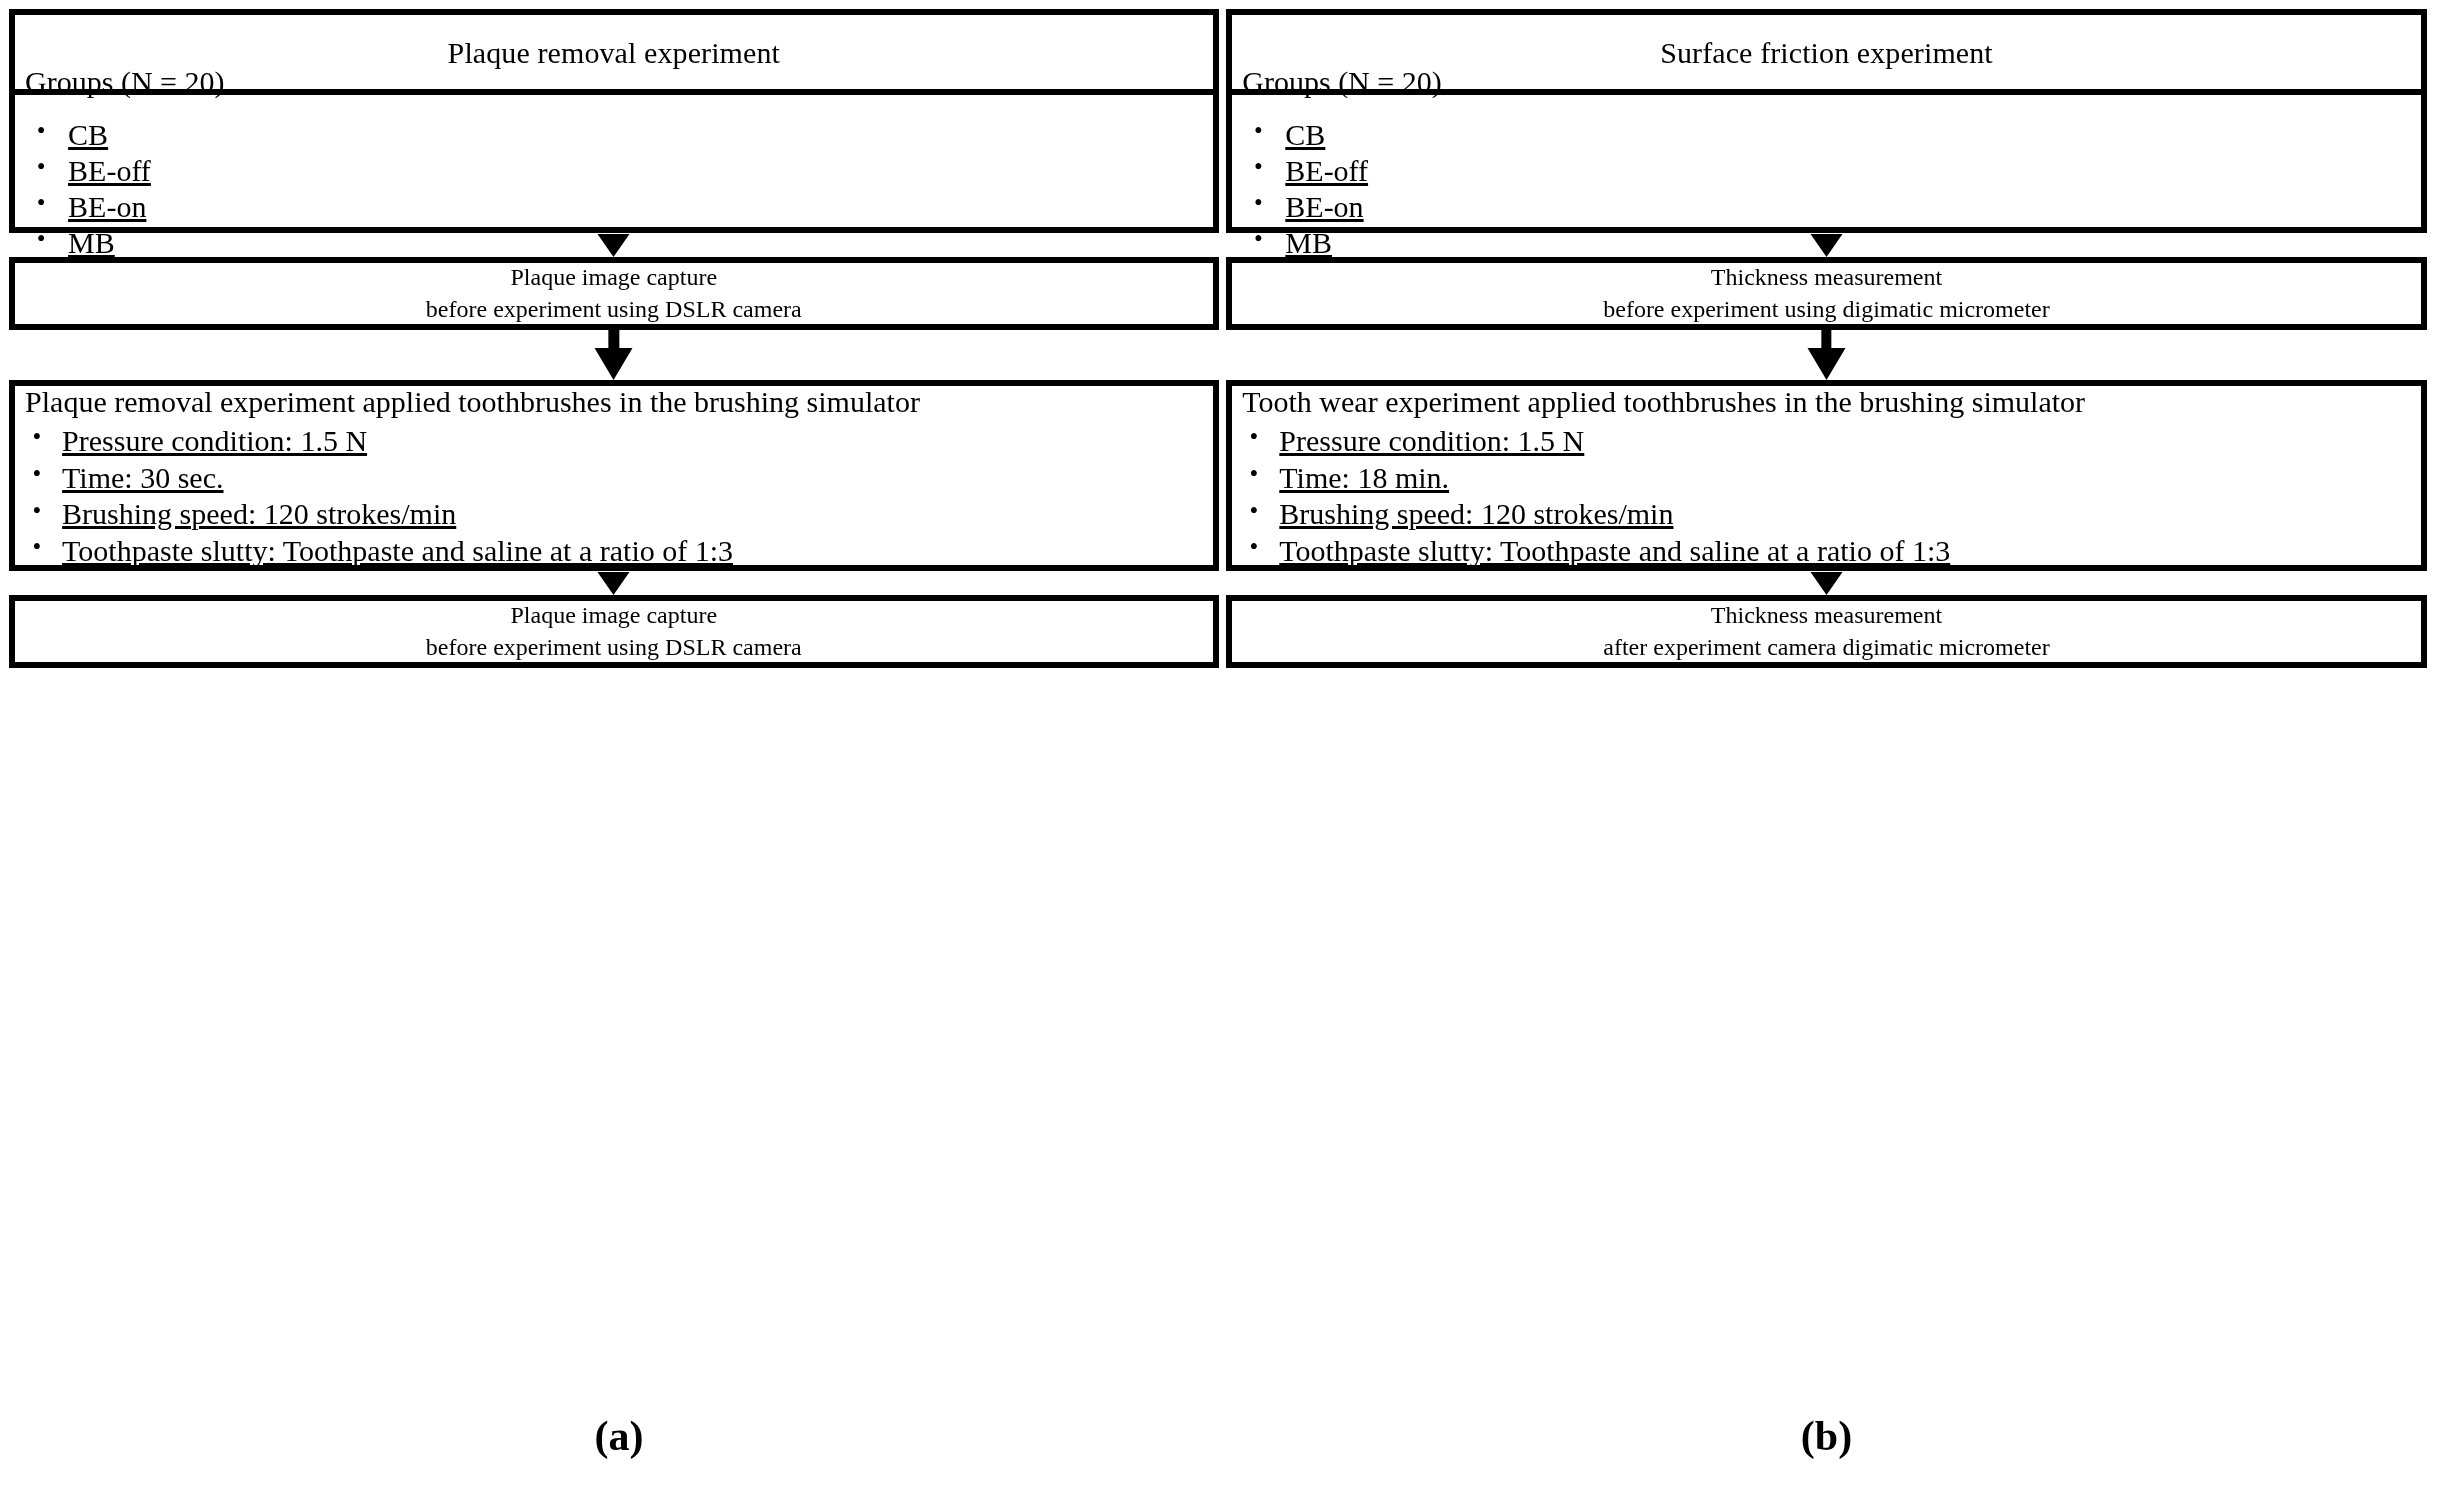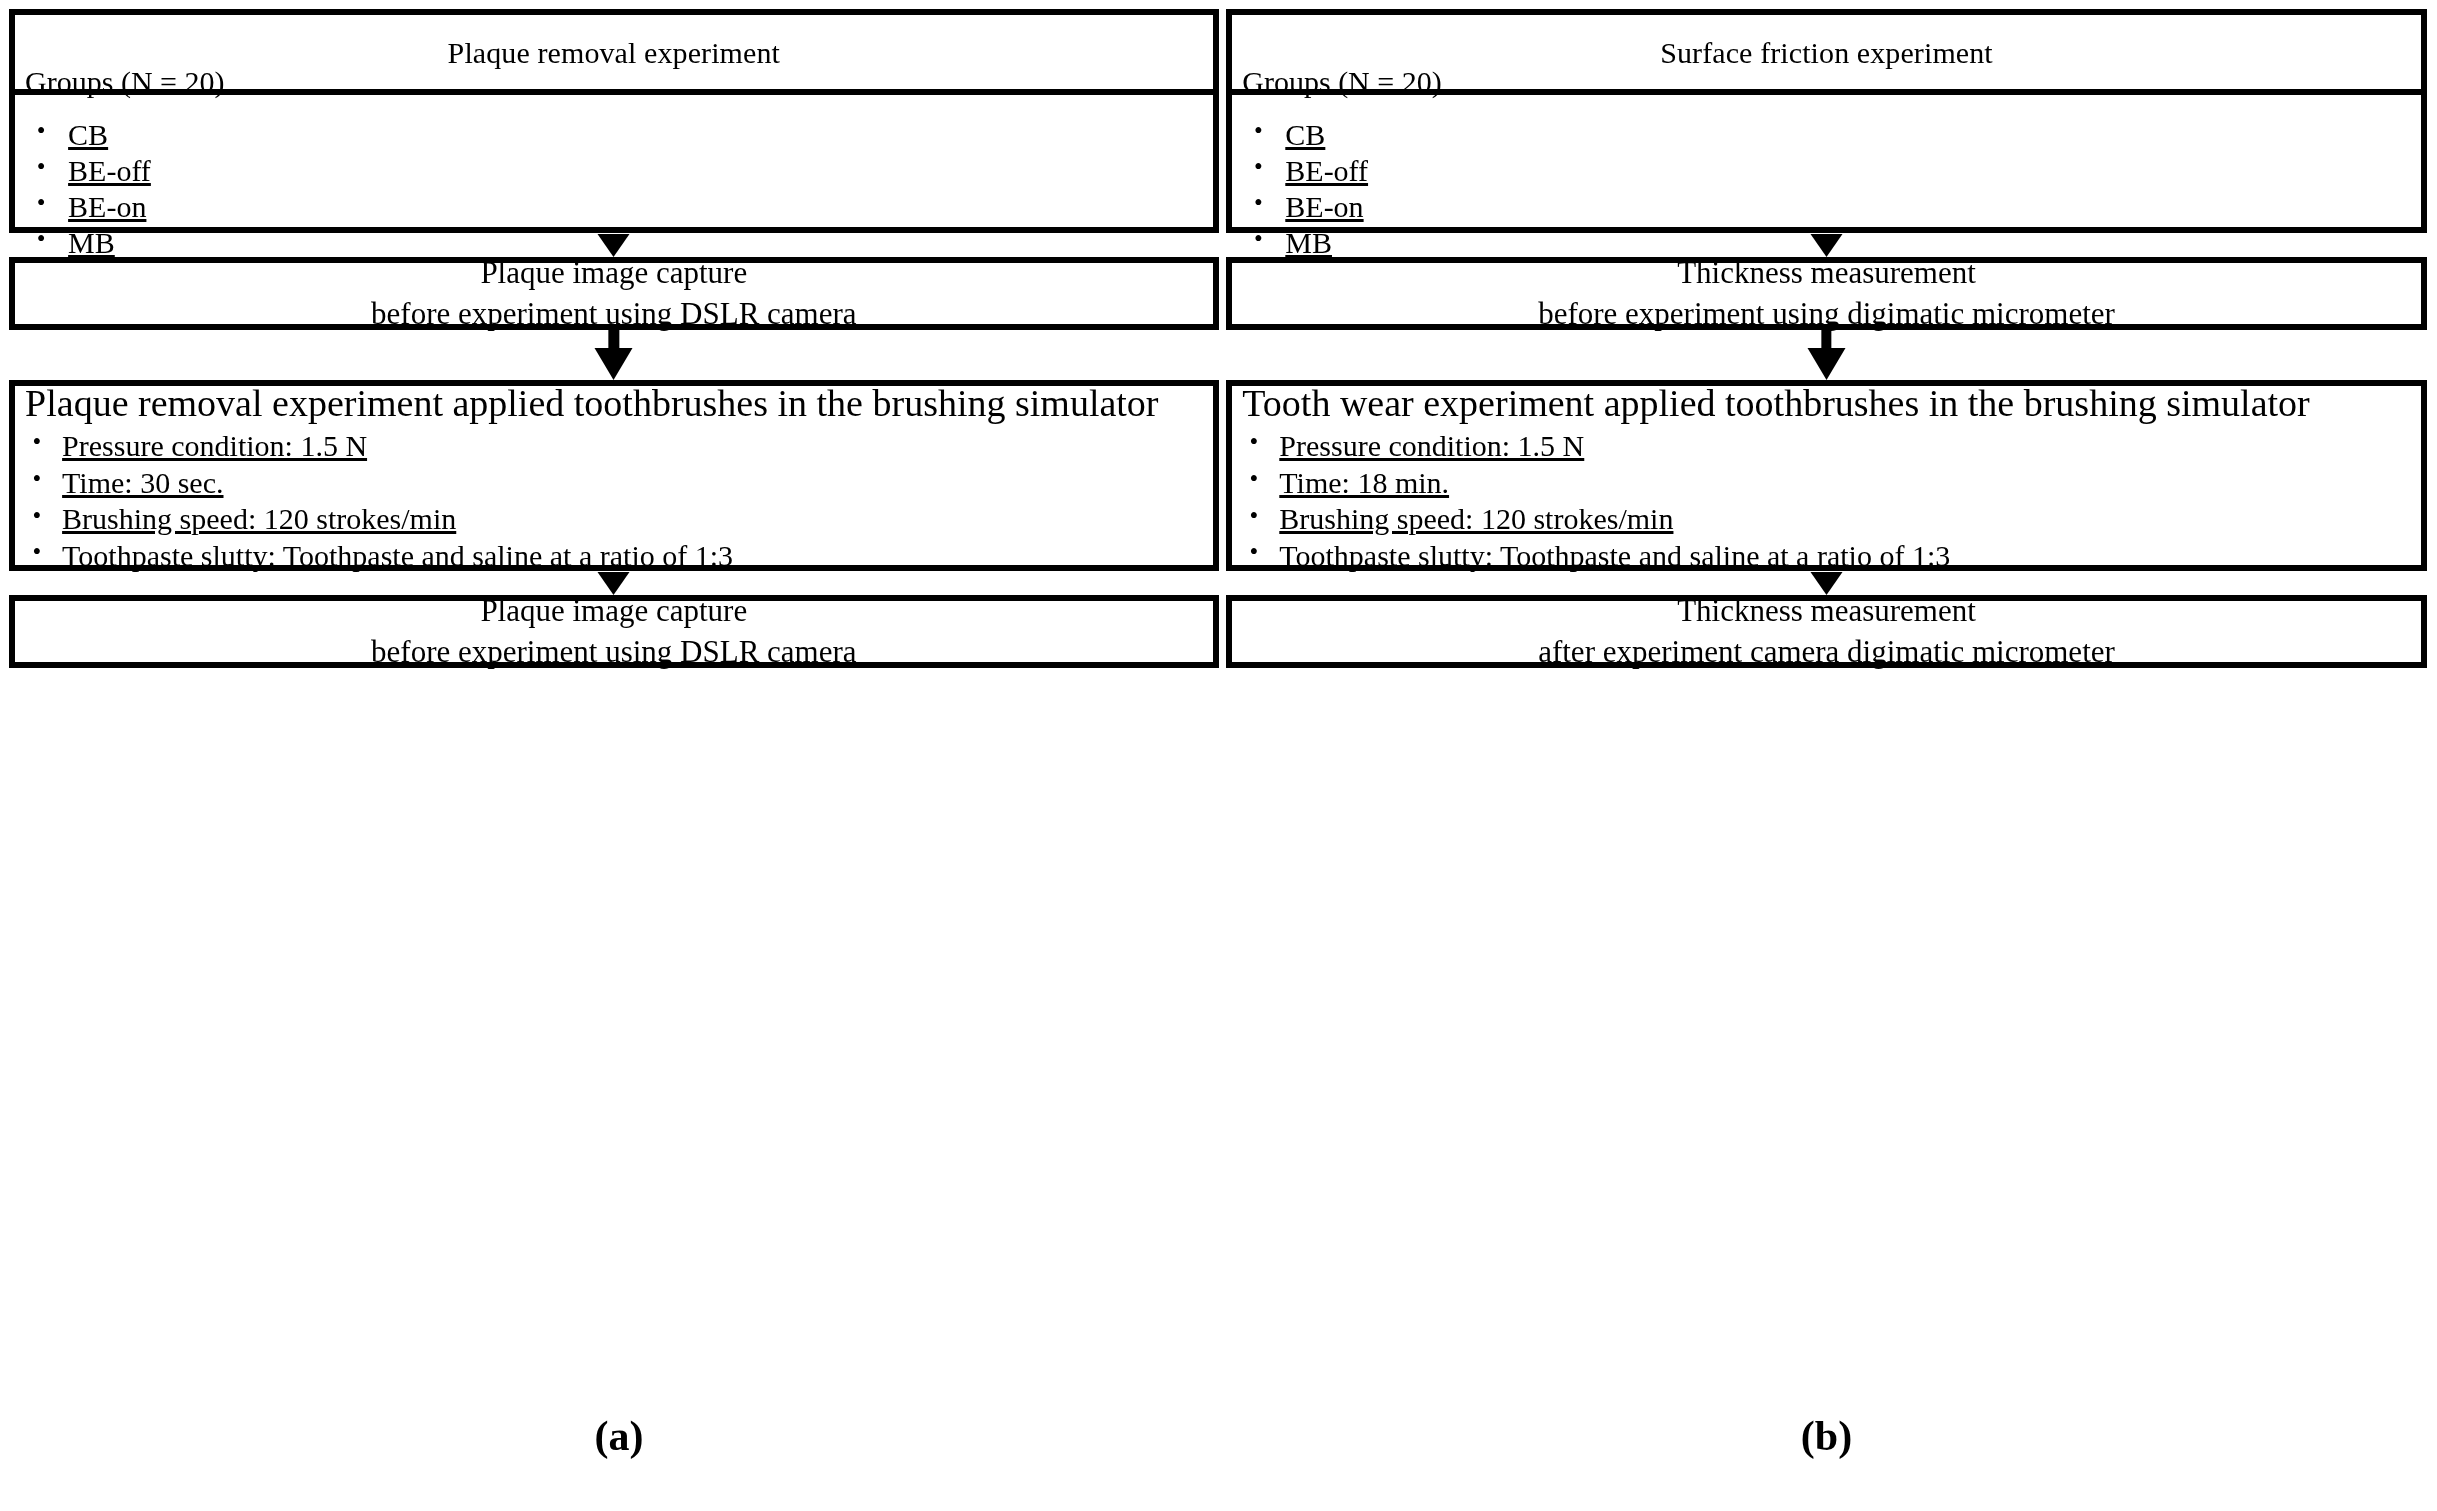--- a/index.html
+++ b/index.html
@@ -55,21 +55,21 @@
 
   
   .title-text {
     text-align: center;
     font-size: 30px;
     line-height: 1.25;
     letter-spacing: 0.1px;
   }
   .two-line {
     text-align: center;
-    font-size: 31px;
+    font-size: 24px;
     line-height: 1.32;
   }
   .two-line .l1, .two-line .l2 { display: block; }
 
   .groups-body {
     padding: 7.3px 0 4.4px 10.3px;
     font-size: 30px;
     line-height: 1.0;
   }
   .groups-head {
@@ -100,21 +100,21 @@
 
   
   .main-body {
     padding: 7.3px 10.3px 4.4px 10.3px;
     font-size: 30px;
   }
   .lead {
     display: block;
     text-align: justify;
     text-align-last: left;
-    font-size: 38px;
+    font-size: 30px;
     line-height: 1.22;
     margin-bottom: 2.2px;
     hyphens: none;
   }
   .main-body ul.bullets li {
     line-height: 1.22;
     padding-left: 37px;
     white-space: nowrap;
   }
   .main-body ul.bullets li::before { left: 7.3px; }

